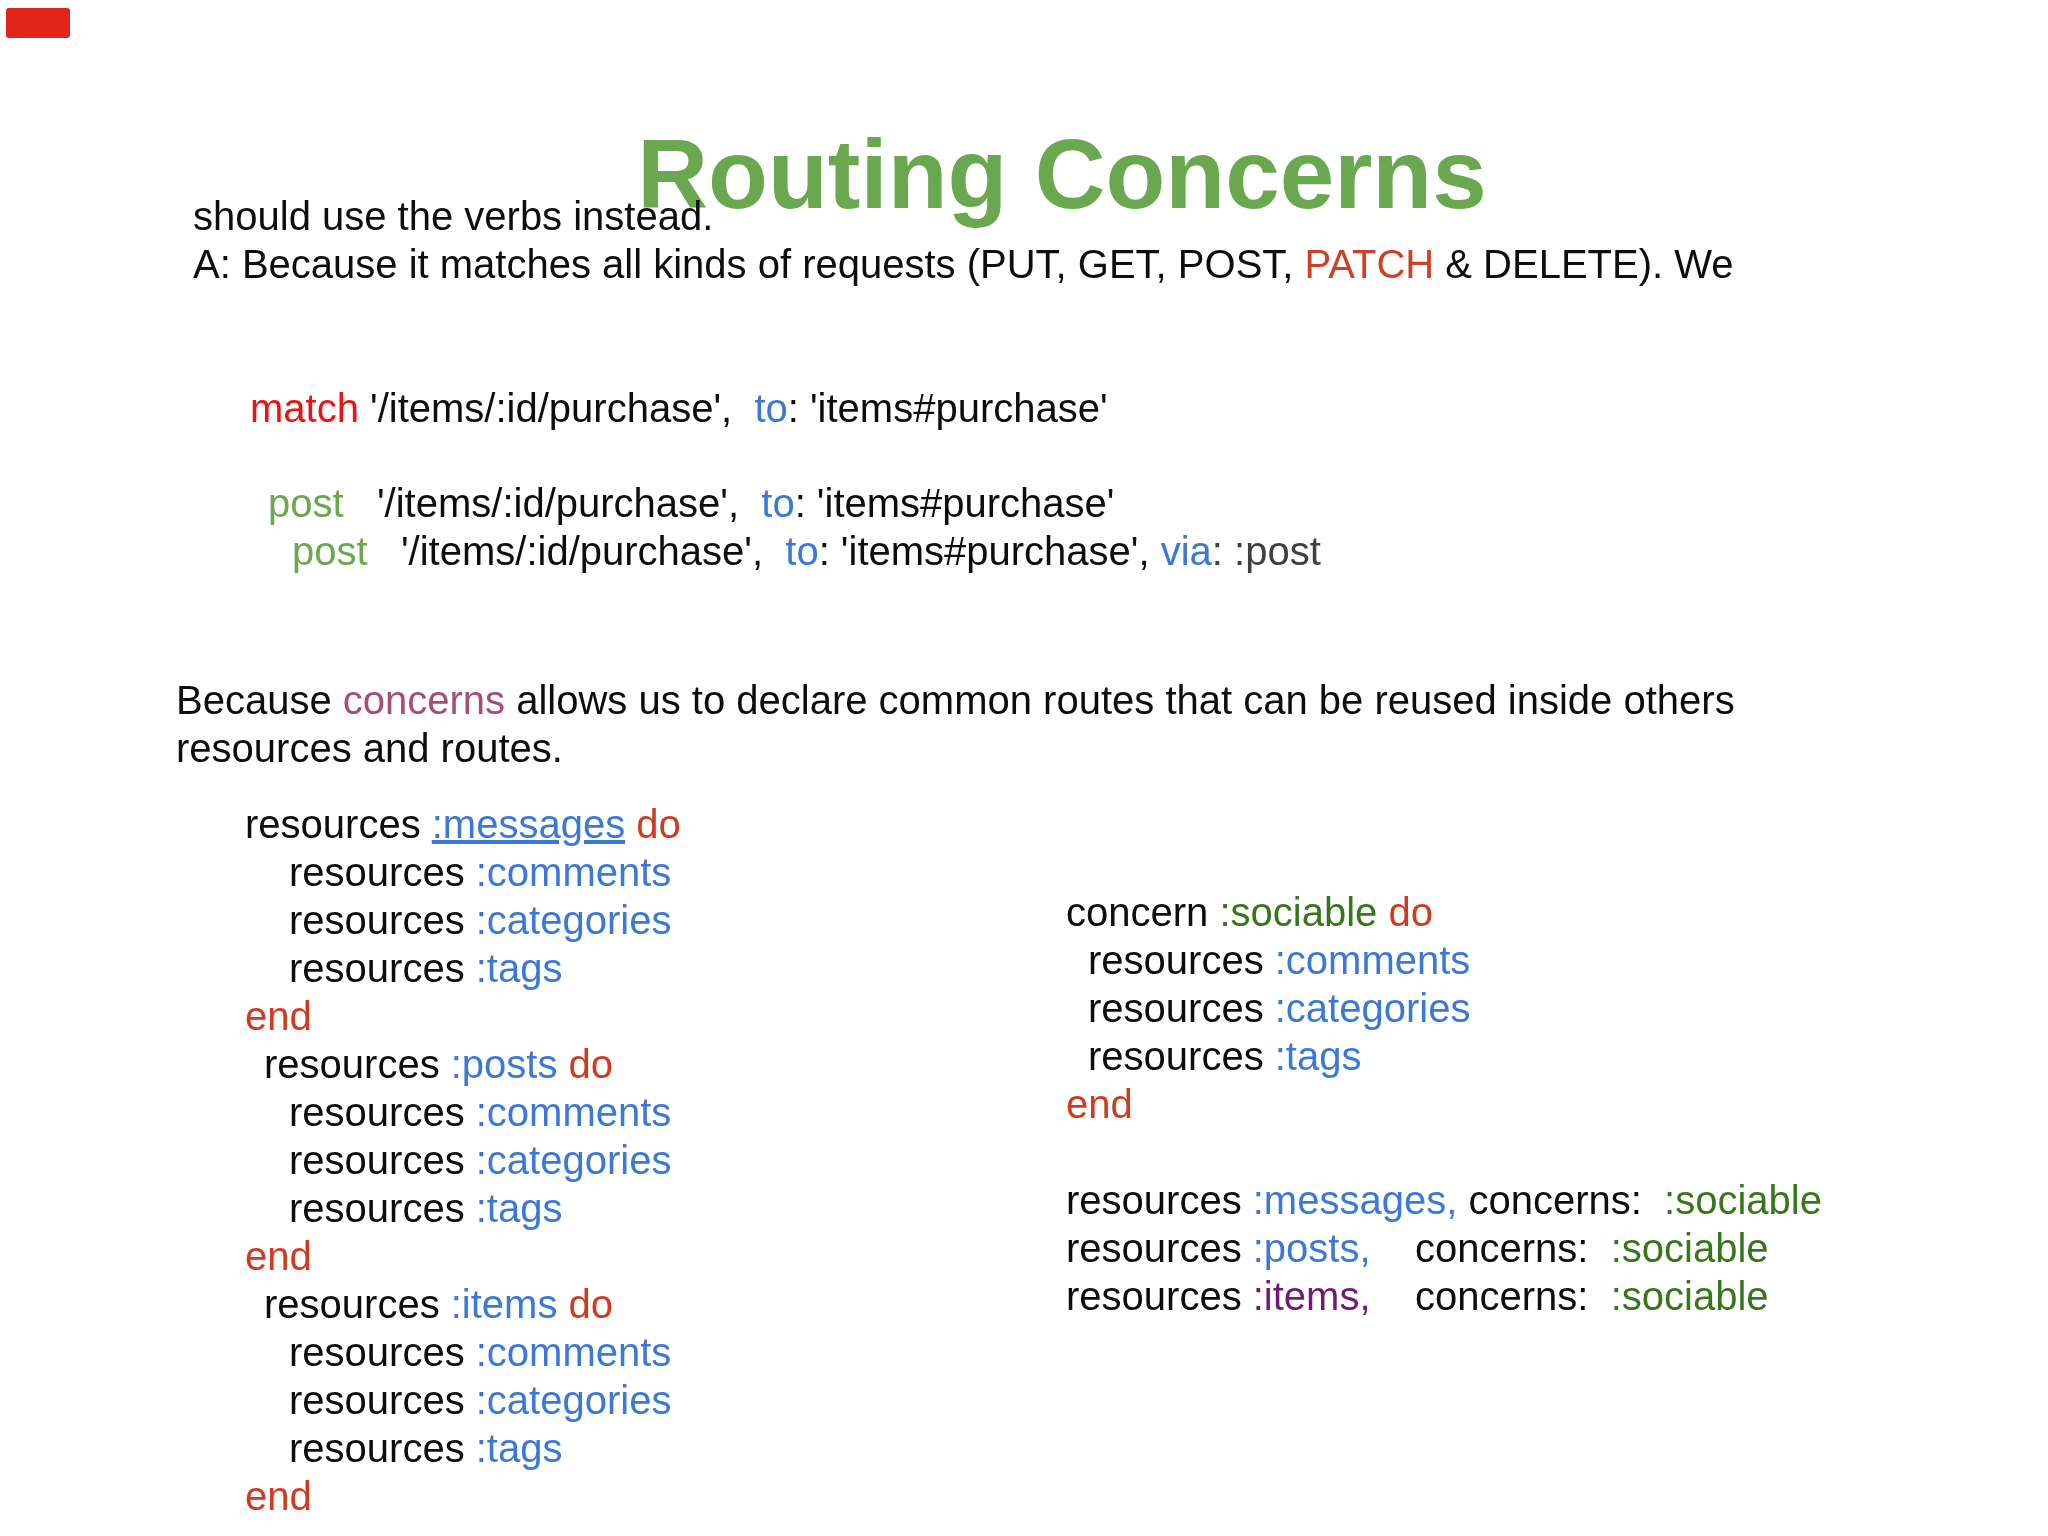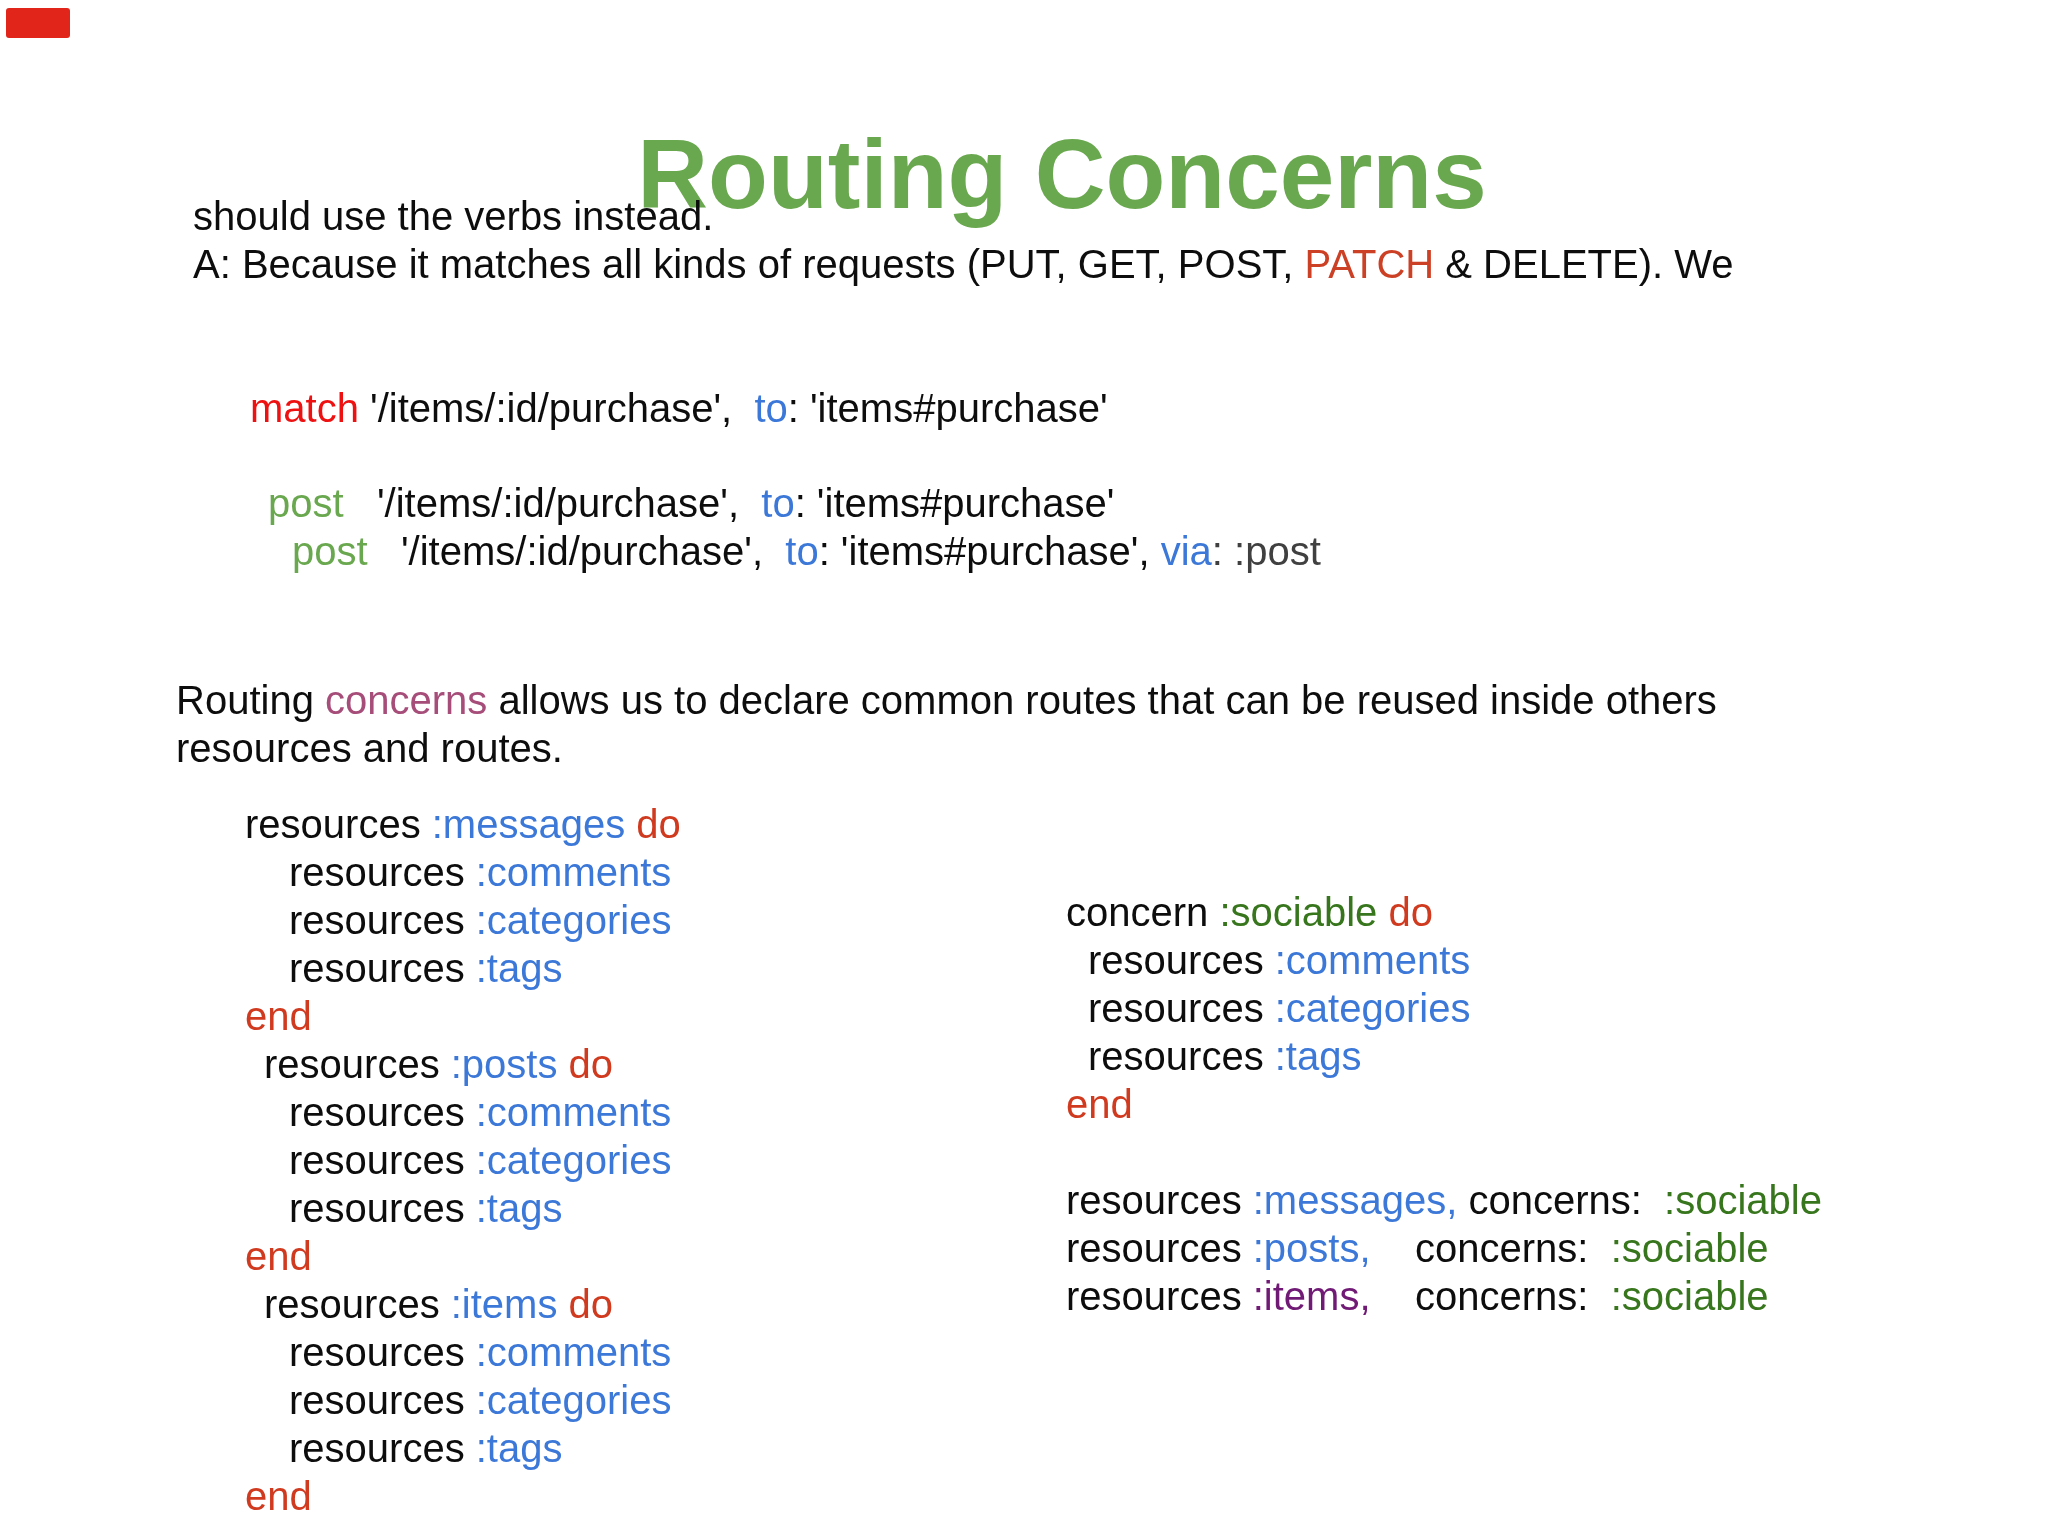--- a/index.html
+++ b/index.html
@@ -38,26 +38,26 @@
   <div class="match-snippet">
     <div class="tl"><span style="color: rgb(238, 17, 17);">match</span><span style="color: rgb(13, 13, 13);"> '/items/:id/purchase',  </span><span style="color: rgb(60, 120, 216);">to</span><span style="color: rgb(13, 13, 13);">: 'items#purchase'</span></div>
   </div>
 
   <div class="post-snippet">
     <div class="tl"><span style="color: rgb(106, 168, 79);">post</span><span style="color: rgb(13, 13, 13);">   '/items/:id/purchase',  </span><span style="color: rgb(60, 120, 216);">to</span><span style="color: rgb(13, 13, 13);">: 'items#purchase'</span></div>
     <div class="tl p2"><span style="color: rgb(106, 168, 79);">post</span><span style="color: rgb(13, 13, 13);">   '/items/:id/purchase',  </span><span style="color: rgb(60, 120, 216);">to</span><span style="color: rgb(13, 13, 13);">: 'items#purchase', </span><span style="color: rgb(60, 120, 216);">via</span><span style="color: #404040;">: :post</span></div>
   </div>
 
   <div class="desc">
-    <div class="tl"><span style="color: rgb(13, 13, 13);">Routing </span><span style="color: rgb(166, 77, 121);">concerns</span><span style="color: rgb(13, 13, 13);"> allows us to declare common routes that can be reused inside others</span></div>
+    <div class="tl"><span style="color: rgb(13, 13, 13);">Because </span><span style="color: rgb(166, 77, 121);">concerns</span><span style="color: rgb(13, 13, 13);"> allows us to declare common routes that can be reused inside others</span></div>
     <div class="tl"><span style="color: rgb(13, 13, 13);">resources and routes.</span></div>
   </div>
 
   <div class="leftcol">
-    <div class="tl"><span style="color: rgb(13, 13, 13);">resources </span><span style="color: rgb(60, 120, 216);">:messages</span><span style="color: rgb(208, 59, 32);"> do</span></div>
+    <div class="tl"><span style="color: rgb(13, 13, 13);">resources </span><span style="color: rgb(60, 120, 216); text-decoration: underline;">:messages</span><span style="color: rgb(208, 59, 32);"> do</span></div>
     <div class="tl i2"><span style="color: rgb(13, 13, 13);">resources </span><span style="color: rgb(60, 120, 216);">:comments</span></div>
     <div class="tl i2"><span style="color: rgb(13, 13, 13);">resources </span><span style="color: rgb(60, 120, 216);">:categories</span></div>
     <div class="tl i2"><span style="color: rgb(13, 13, 13);">resources </span><span style="color: rgb(60, 120, 216);">:tags</span></div>
     <div class="tl"><span style="color: rgb(208, 59, 32);">end</span></div>
     <div class="tl i1"><span style="color: rgb(13, 13, 13);">resources </span><span style="color: rgb(60, 120, 216);">:posts</span><span style="color: rgb(208, 59, 32);"> do</span></div>
     <div class="tl i2"><span style="color: rgb(13, 13, 13);">resources </span><span style="color: rgb(60, 120, 216);">:comments</span></div>
     <div class="tl i2"><span style="color: rgb(13, 13, 13);">resources </span><span style="color: rgb(60, 120, 216);">:categories</span></div>
     <div class="tl i2"><span style="color: rgb(13, 13, 13);">resources </span><span style="color: rgb(60, 120, 216);">:tags</span></div>
     <div class="tl"><span style="color: rgb(208, 59, 32);">end</span></div>
     <div class="tl i1"><span style="color: rgb(13, 13, 13);">resources </span><span style="color: rgb(60, 120, 216);">:items</span><span style="color: rgb(208, 59, 32);"> do</span></div>

